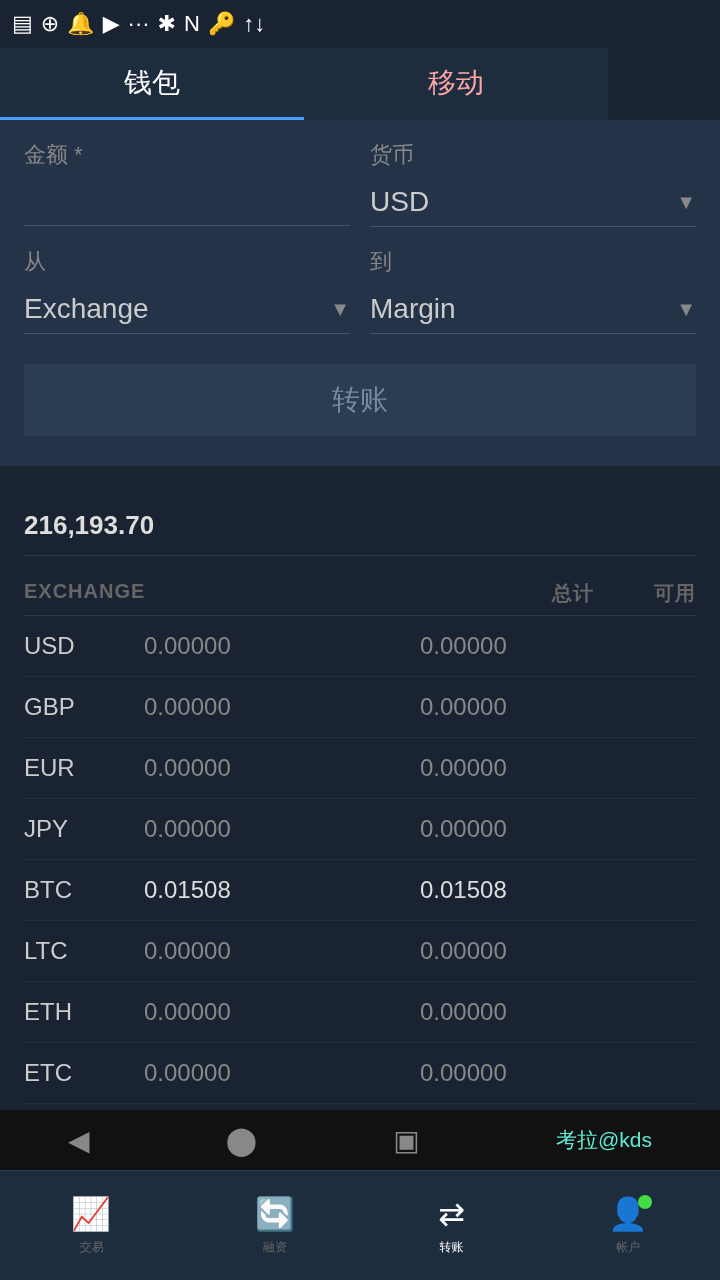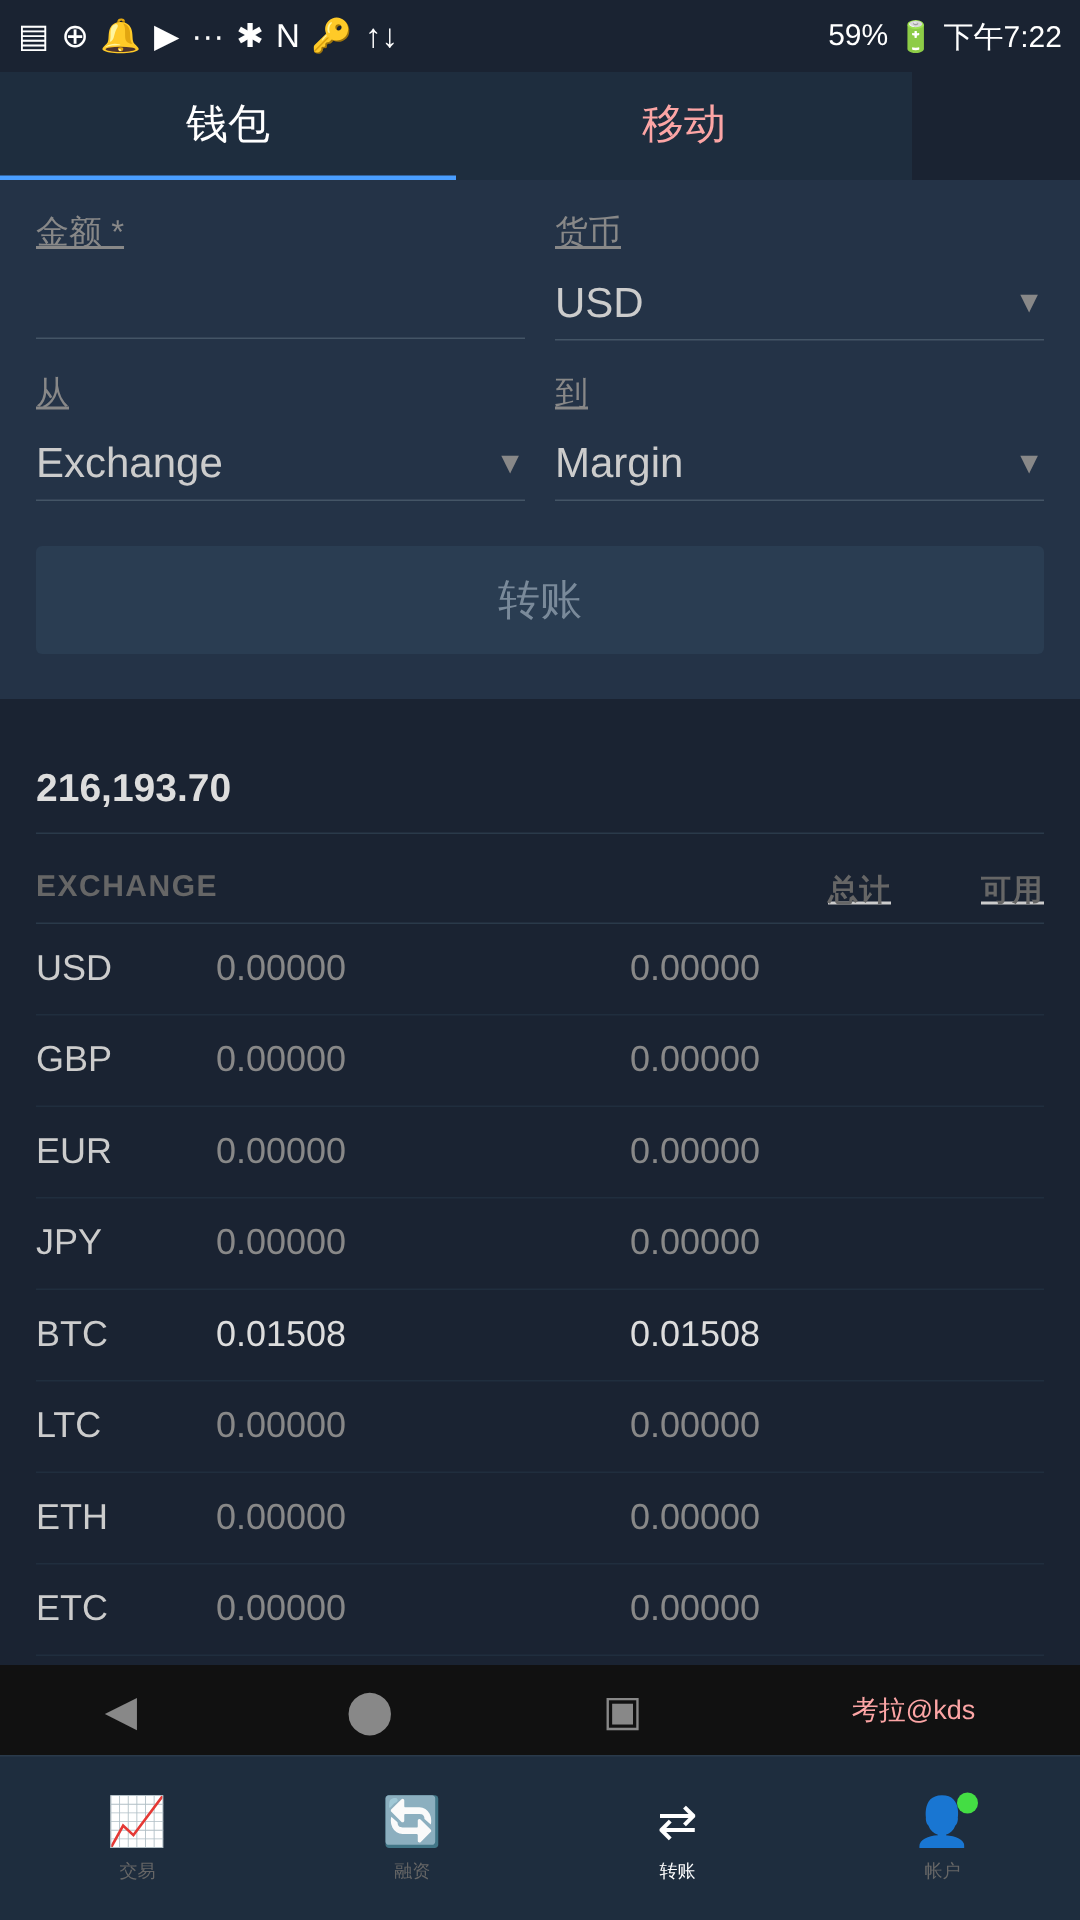--- a/index.html
+++ b/index.html
@@ -65,21 +65,20 @@
     .form-group {
       flex: 1;
       display: flex;
       flex-direction: column;
     }
 
     .form-label {
       font-size: 22px;
       color: #888;
       margin-bottom: 8px;
-      text-decoration: underline;
     }
 
     .form-input {
       background: transparent;
       border: none;
       border-bottom: 1px solid #445566;
       color: #ccc;
       font-size: 26px;
       padding: 8px 0;
       outline: none;
@@ -160,21 +159,20 @@
     .table-header-label {
       font-size: 20px;
       color: #666;
       font-weight: bold;
       letter-spacing: 1px;
     }
 
     .table-header-right {
       display: flex;
       gap: 60px;
-      text-decoration: underline;
     }
 
     .table-row {
       display: flex;
       justify-content: space-between;
       align-items: center;
       padding: 16px 0;
       border-bottom: 1px solid #202e3e;
     }
 
@@ -271,25 +269,20 @@
     <span>▤</span>
     <span>⊕</span>
     <span>🔔</span>
     <span>▶</span>
     <span>···</span>
     <span>✱</span>
     <span>N</span>
     <span>🔑</span>
     <span>↑↓</span>
   </div>
-  <div class="status-right">
-    <span>59%</span>
-    <span>🔋</span>
-    <span>下午7:22</span>
-  </div>
 </div>
 
 <div class="tabs">
   <div class="tab active">
     <span>钱包</span>
   </div>
   <div class="tab">
     <span>移动</span>
   </div>
 </div>
@@ -403,21 +396,21 @@
       <span class="currency-amount" style="color: #888">0.00000</span>
       <span class="currency-amount available" style="color: #888">0.00000</span>
     </div>
     </div>
 </div>
 
 <div class="system-nav">
   <span class="sys-btn">◀</span>
   <span class="sys-btn">⬤</span>
   <span class="sys-btn">▣</span>
-  <span style="font-size:18px; color:#fca5a5;">考拉@kds</span>
+  <span style="font-size:21px; color:#5eead4;">考拉@kds</span>
 </div>
 
 <div class="bottom-nav">
   <div class="nav-item">
     <span class="nav-icon">📈</span>
     <span class="nav-label">交易</span>
   </div>
   <div class="nav-item">
     <span class="nav-icon">🔄</span>
     <span class="nav-label">融资</span>

